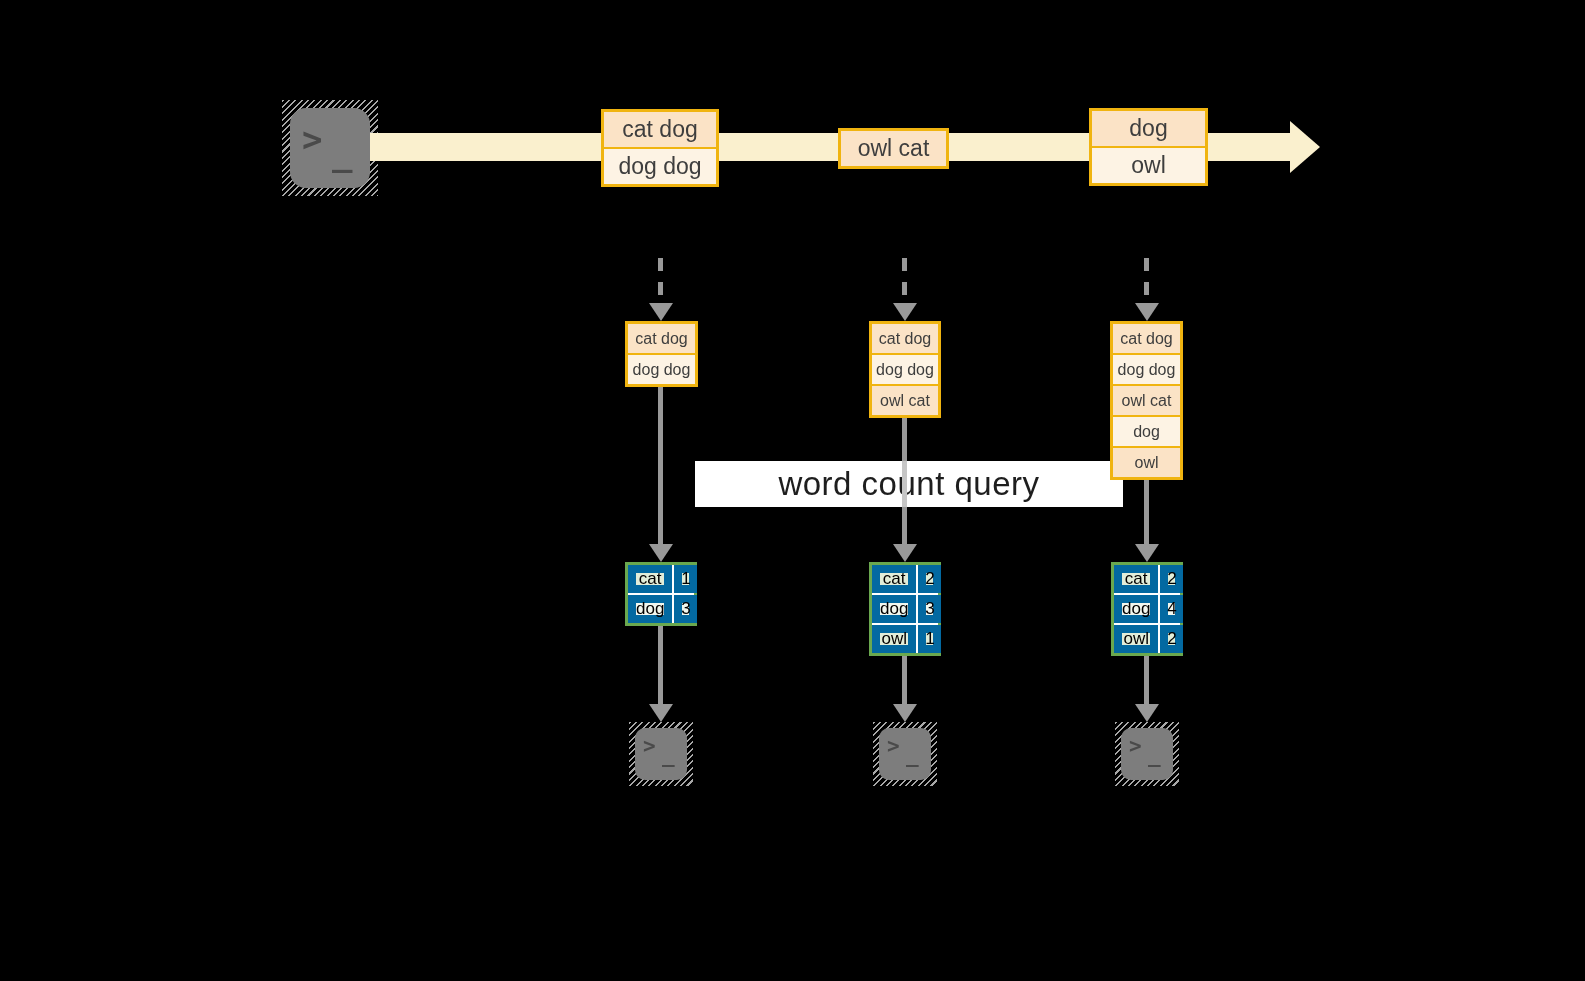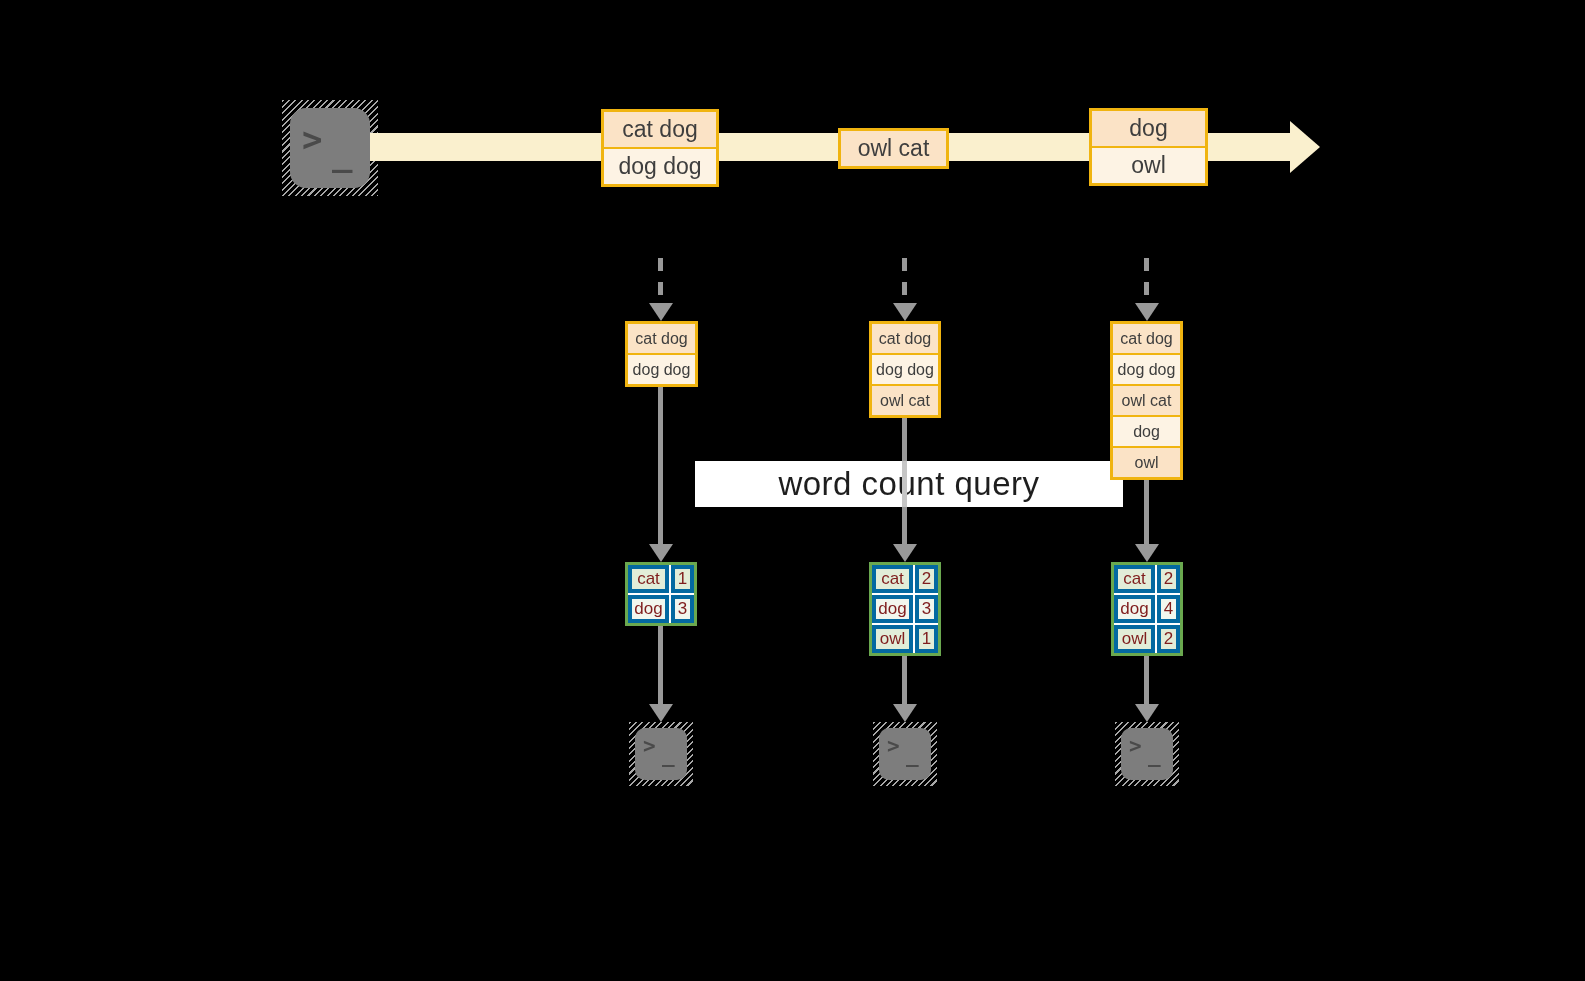--- a/index.html
+++ b/index.html
@@ -46,23 +46,23 @@
   .ebox-sm .row { height:29px; font-size:16px; }
   .fill-a { background:#fbe3c6; }
   .fill-b { background:#fdf3e4; }
 
   
   .gtable {
     position:absolute; width:72px; border:3px solid #6aa84f; background:#fff;
     box-sizing:border-box; display:grid; grid-template-columns:1fr 23px; gap:2px; z-index:4;
   }
   .gcell {
-    border:4px solid #0369a1; box-sizing:border-box; height:28px;
+    border:8px solid #0369a1; box-sizing:border-box; height:28px;
     display:flex; align-items:center; justify-content:center;
-    font-size:17px; color:#7f1d1d; white-space:nowrap;
+    font-size:17px; color:#000000; white-space:nowrap;
   }
   .gfill-a { background:#e2edd8; }
   .gfill-b { background:#f2f7ee; }
 
   
   .vline { position:absolute; width:5px; background:#999999; z-index:3; }
   .dline {
     position:absolute; width:5px; z-index:3;
     background:repeating-linear-gradient(180deg,#999999 0 13px,transparent 13px 24px);
   }

